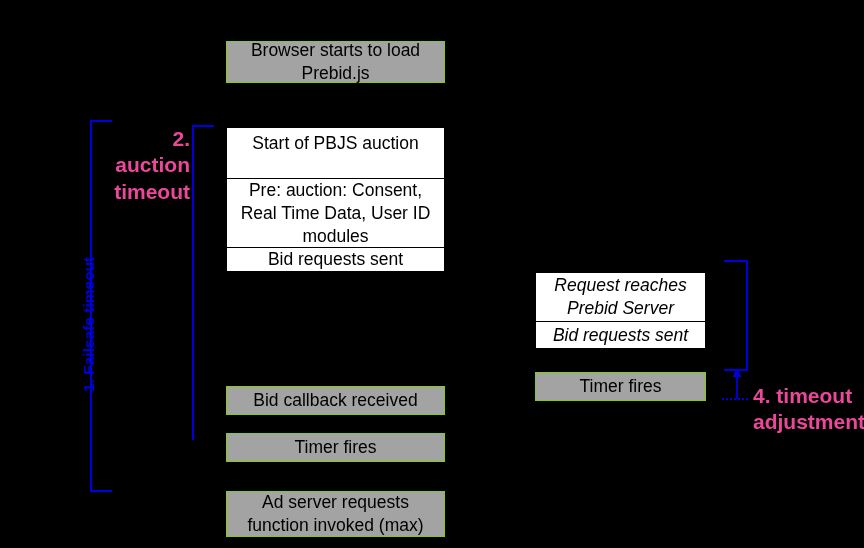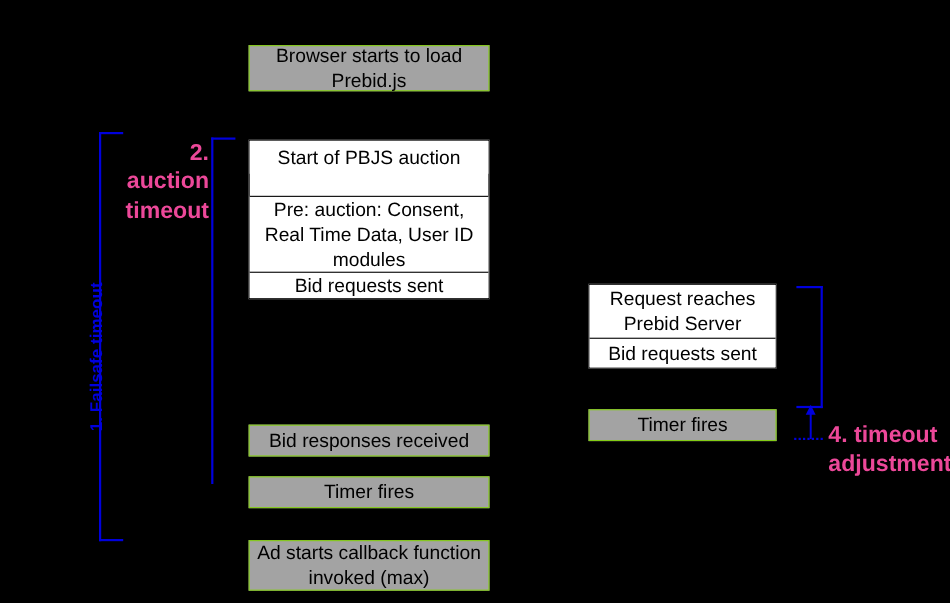--- a/index.html
+++ b/index.html
@@ -114,28 +114,28 @@
 Prebid.js</div>
 
   <div class="stack" style="left:226px; top:127px; width:219px; height:145px;">
     <div class="cell" style="height:38px;">Start of PBJS auction</div>
     <div class="cell" style="height:72px;margin-top:20px;">Pre: auction: Consent,
 Real Time Data, User
 ID modules</div>
     <div class="cell" style="flex:1;">Bid requests sent</div>
   </div>
 
-  <div class="box" style="left:226px; top:386px; width:219px; height:29px;">Bid responses received</div>
+  <div class="box" style="left:226px; top:386px; width:219px; height:29px;">Bid callback received</div>
 
   <div class="box" style="left:226px; top:433px; width:219px; height:29px;">Timer fires</div>
 
-  <div class="box" style="left:226px; top:491px; width:219px; height:46px;">Ad starts callback
+  <div class="box" style="left:226px; top:491px; width:219px; height:46px;">Ad server requests
 function invoked (max)</div>
 
-  <div class="stack" style="left:535px; top:258px; width:171px; height:77px;">
+  <div class="stack" style="left:535px; top:272px; width:171px; height:77px;font-style:italic;">
     <div class="cell" style="height:48px;">Request reaches
 Prebid Server</div>
     <div class="cell" style="flex:1;">Bid requests sent</div>
   </div>
 
   <div class="box" style="left:535px; top:372px; width:171px; height:29px;">Timer fires</div>
 
   <div class="bline vline" style="left:90px; top:120px; height:372px;"></div>
   <div class="bline hline" style="left:90px; top:120px; width:22px;"></div>
   <div class="bline hline" style="left:90px; top:490px; width:22px;"></div>

